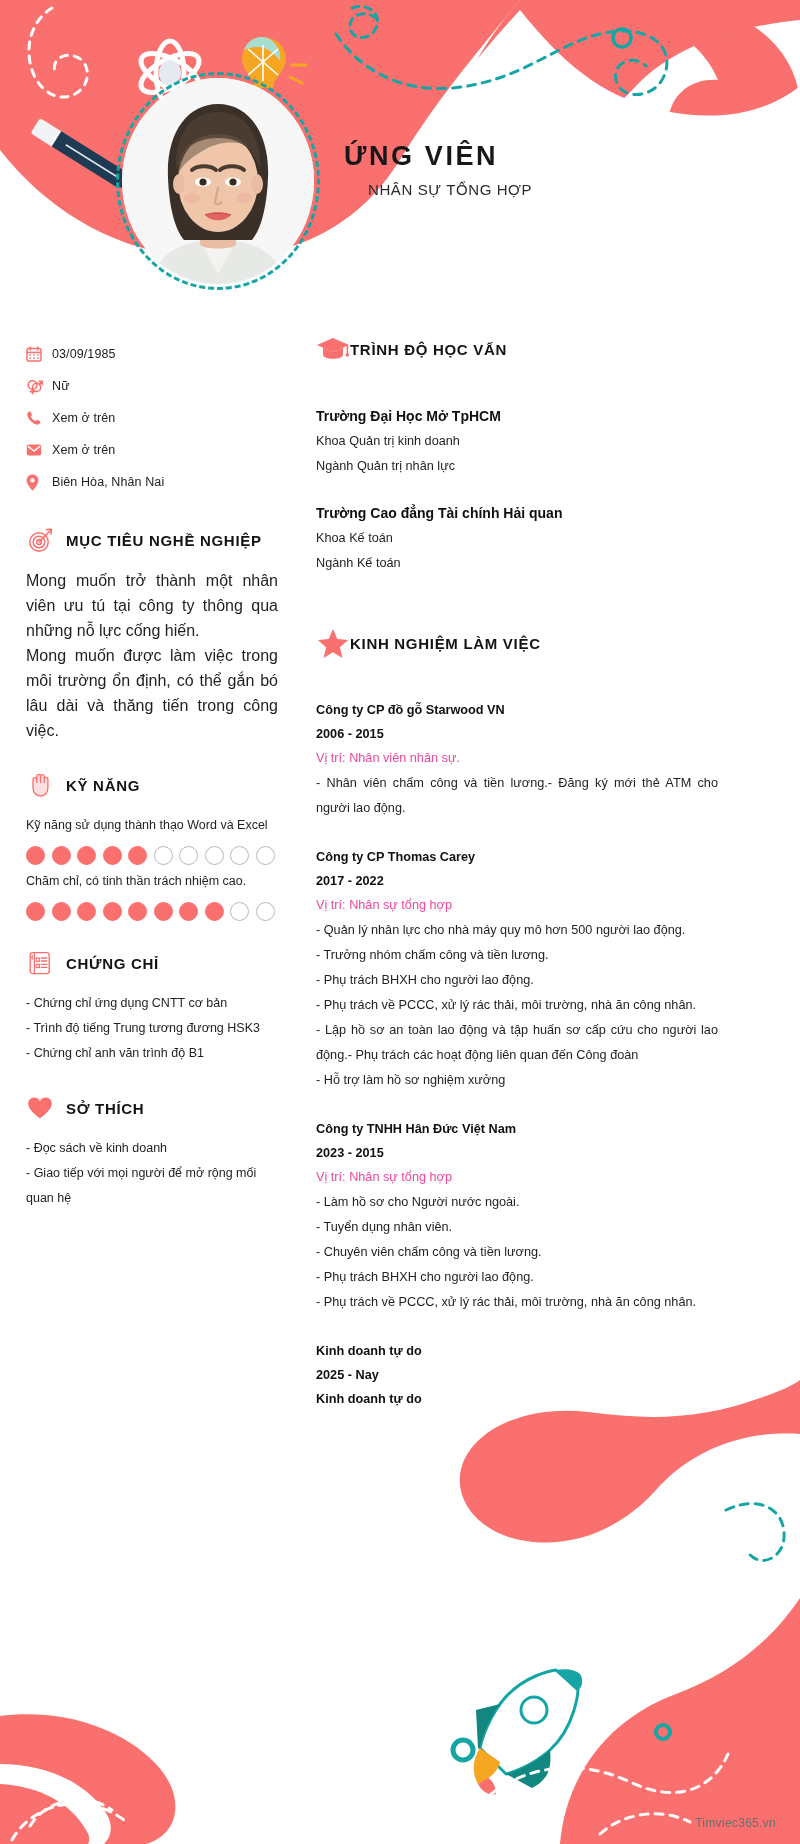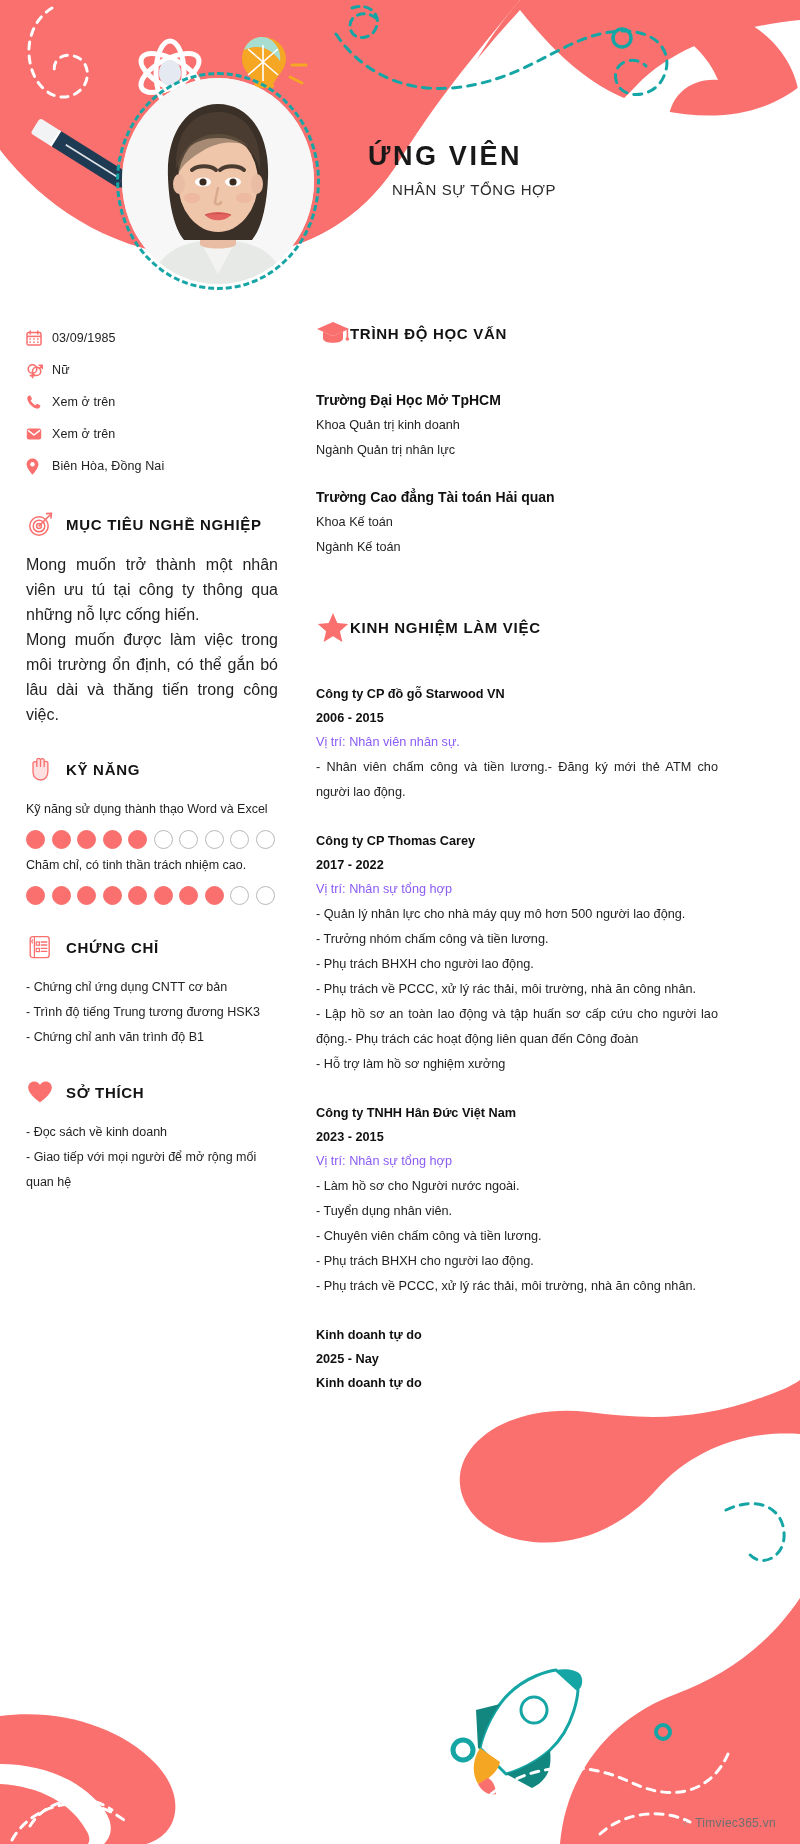--- a/index.html
+++ b/index.html
@@ -49,42 +49,42 @@
     border-radius: 50%;
     overflow: hidden;
     background: #f3f3f3;
     z-index: 7;
   }
   .avatar-photo svg { display: block; }
 
   
   .name-block {
     position: absolute;
-    left: 368px; top: 140px;
+    left: 344px; top: 140px;
     z-index: 9;
   }
   .cand-name {
     font-size: 27px;
     font-weight: 700;
     letter-spacing: 2.6px;
     color: #181818;
     line-height: 1.2;
   }
   .cand-role {
     margin-top: 9px;
     font-size: 15px;
     letter-spacing: 0.6px;
     color: #2a2a2a;
     margin-left: 24px;
   }
 
   
   .body-cols {
     position: absolute;
-    top: 312px; left: 0;
+    top: 328px; left: 0;
     width: 800px;
     display: flex;
     z-index: 10;
   }
   .col-left  { width: 300px; padding: 0 22px 0 26px; }
   .col-right { width: 460px; padding: 0 42px 0 16px; }
 
   
   .contact-list { margin-top: 10px; }
   .contact-row {
@@ -188,21 +188,21 @@
   .job-block { margin-bottom: 24px; }
   .job-company, .job-period {
     font-size: 12.7px;
     font-weight: 700;
     line-height: 24px;
     color: #101010;
   }
   .job-pos {
     font-size: 12.7px;
     line-height: 25px;
-    color: #8b5cf6;
+    color: #ec4899;
   }
   .job-bullet {
     font-size: 12.7px;
     line-height: 25px;
     color: #1f1f1f;
     text-align: justify;
   }
   .spacer-24 { height: 24px; }
 
   
@@ -373,21 +373,21 @@
           <span class="contact-txt">Xem ở trên</span>
         </div>
 
         <div class="contact-row">
           <span class="contact-ico">
             <svg width="13" height="17" viewBox="0 0 13 17">
                 <path d="M6.5,0.6 C3.2,0.6 0.6,3.2 0.6,6.4 C0.6,10.4 6.5,16.6 6.5,16.6 C6.5,16.6 12.4,10.4 12.4,6.4 C12.4,3.2 9.8,0.6 6.5,0.6 Z" fill="#f9706e"></path>
                 <circle cx="6.5" cy="6.2" r="2.2" fill="#ffffff"></circle>
               </svg>
           </span>
-          <span class="contact-txt">Biên Hòa, Đồng Nai</span>
+          <span class="contact-txt">Biên Hòa, Nhân Nai</span>
         </div>
       </div>
 
       <div class="sec-head">
         <span class="sec-ico">
           <svg width="26" height="26" viewBox="0 0 26 26">
               <circle cx="12" cy="15" r="9.2" fill="none" stroke="#f9706e" stroke-width="1.5"></circle>
               <circle cx="12" cy="15" r="5.8" fill="none" stroke="#f9706e" stroke-width="1.5"></circle>
               <circle cx="12" cy="15" r="2.4" fill="none" stroke="#f9706e" stroke-width="1.5"></circle>
               <path d="M12,15 L24,3" stroke="#f9706e" stroke-width="1.6" stroke-linecap="round"></path>
@@ -490,21 +490,21 @@
 
       <div class="spacer-24"></div>
 
       <div class="edu-block">
         <div class="edu-school">Trường Đại Học Mở TpHCM</div>
         <div class="edu-line">Khoa Quản trị kinh doanh</div>
         <div class="edu-line">Ngành Quản trị nhân lực</div>
       </div>
 
       <div class="edu-block">
-        <div class="edu-school">Trường Cao đẳng Tài toán Hải quan</div>
+        <div class="edu-school">Trường Cao đẳng Tài chính Hải quan</div>
         <div class="edu-line">Khoa Kế toán</div>
         <div class="edu-line">Ngành Kế toán</div>
       </div>
 
       <div class="spacer-24"></div>
 
       <div class="sec-head">
         <span class="sec-ico">
           <svg width="32" height="31" viewBox="0 0 32 31">
               <path d="M16,1 L20.3,11.1 L31.2,12 L22.9,19.2 L25.4,29.9 L16,24.2 L6.6,29.9 L9.1,19.2 L0.8,12 L11.7,11.1 Z" fill="#f9706e"></path>

